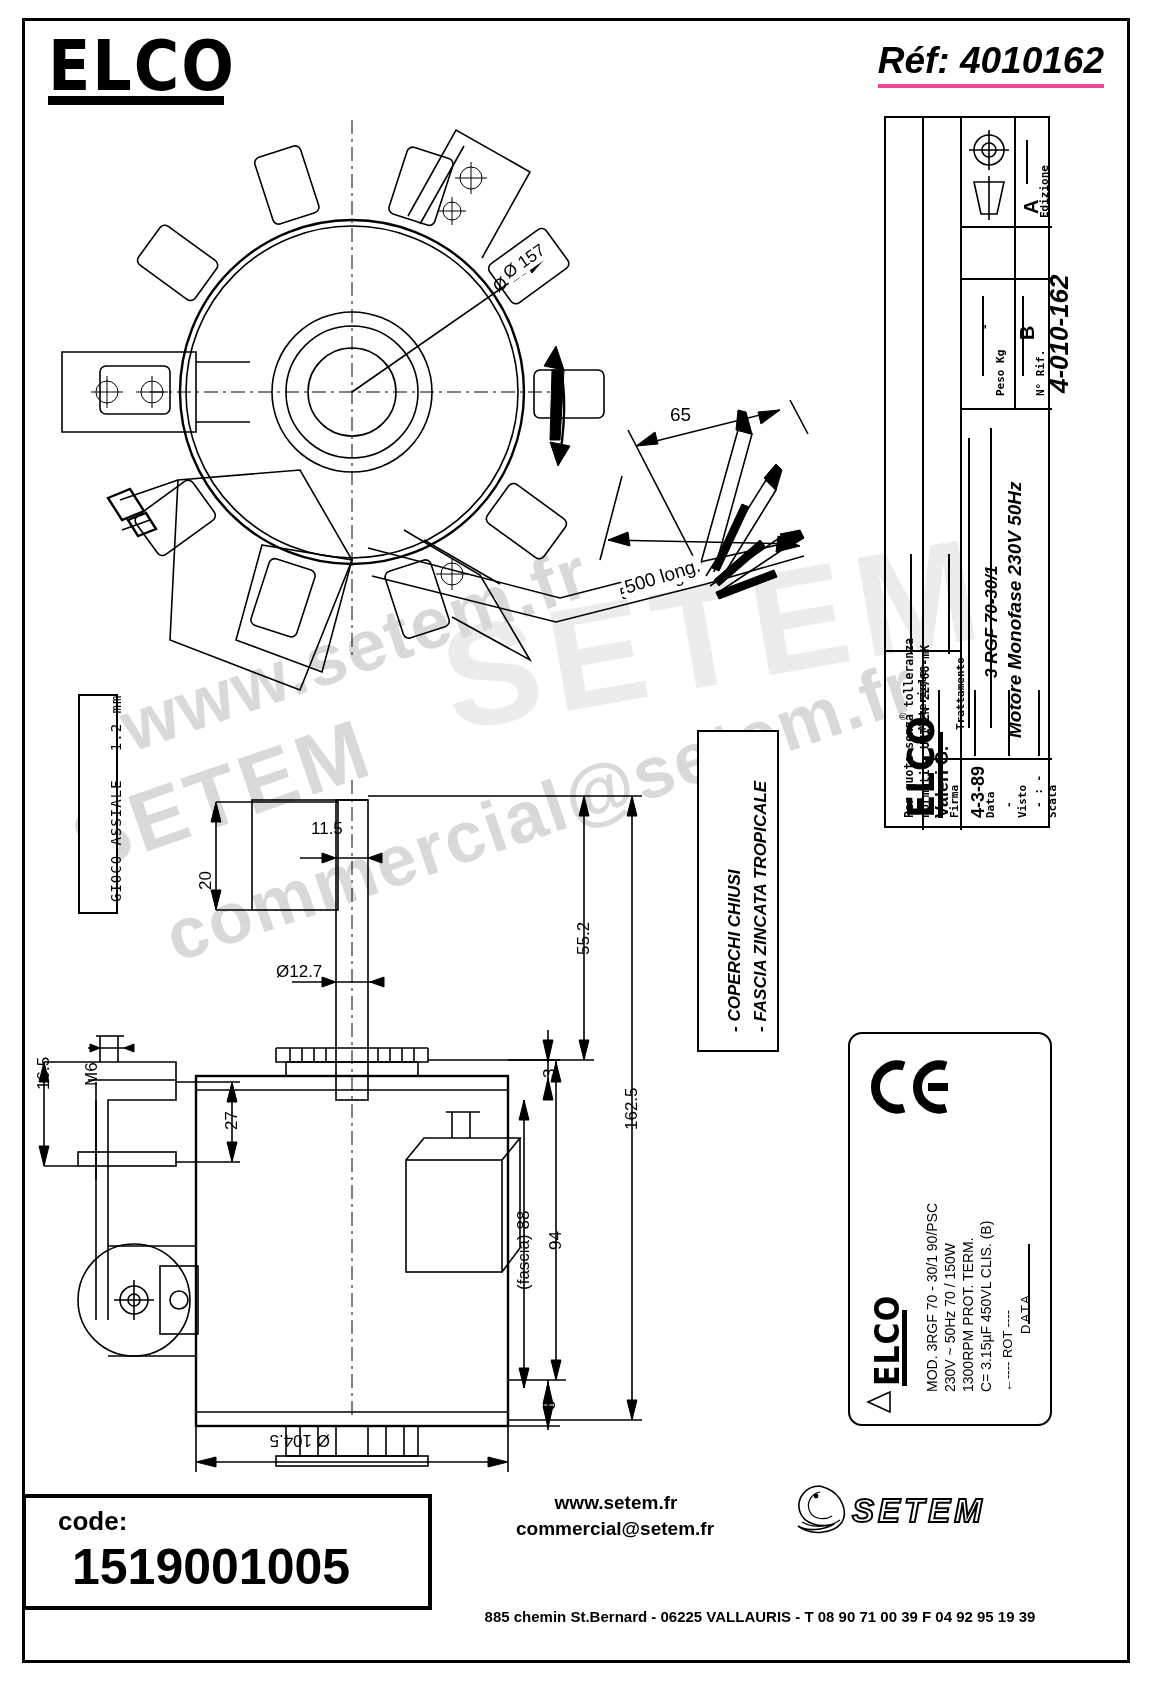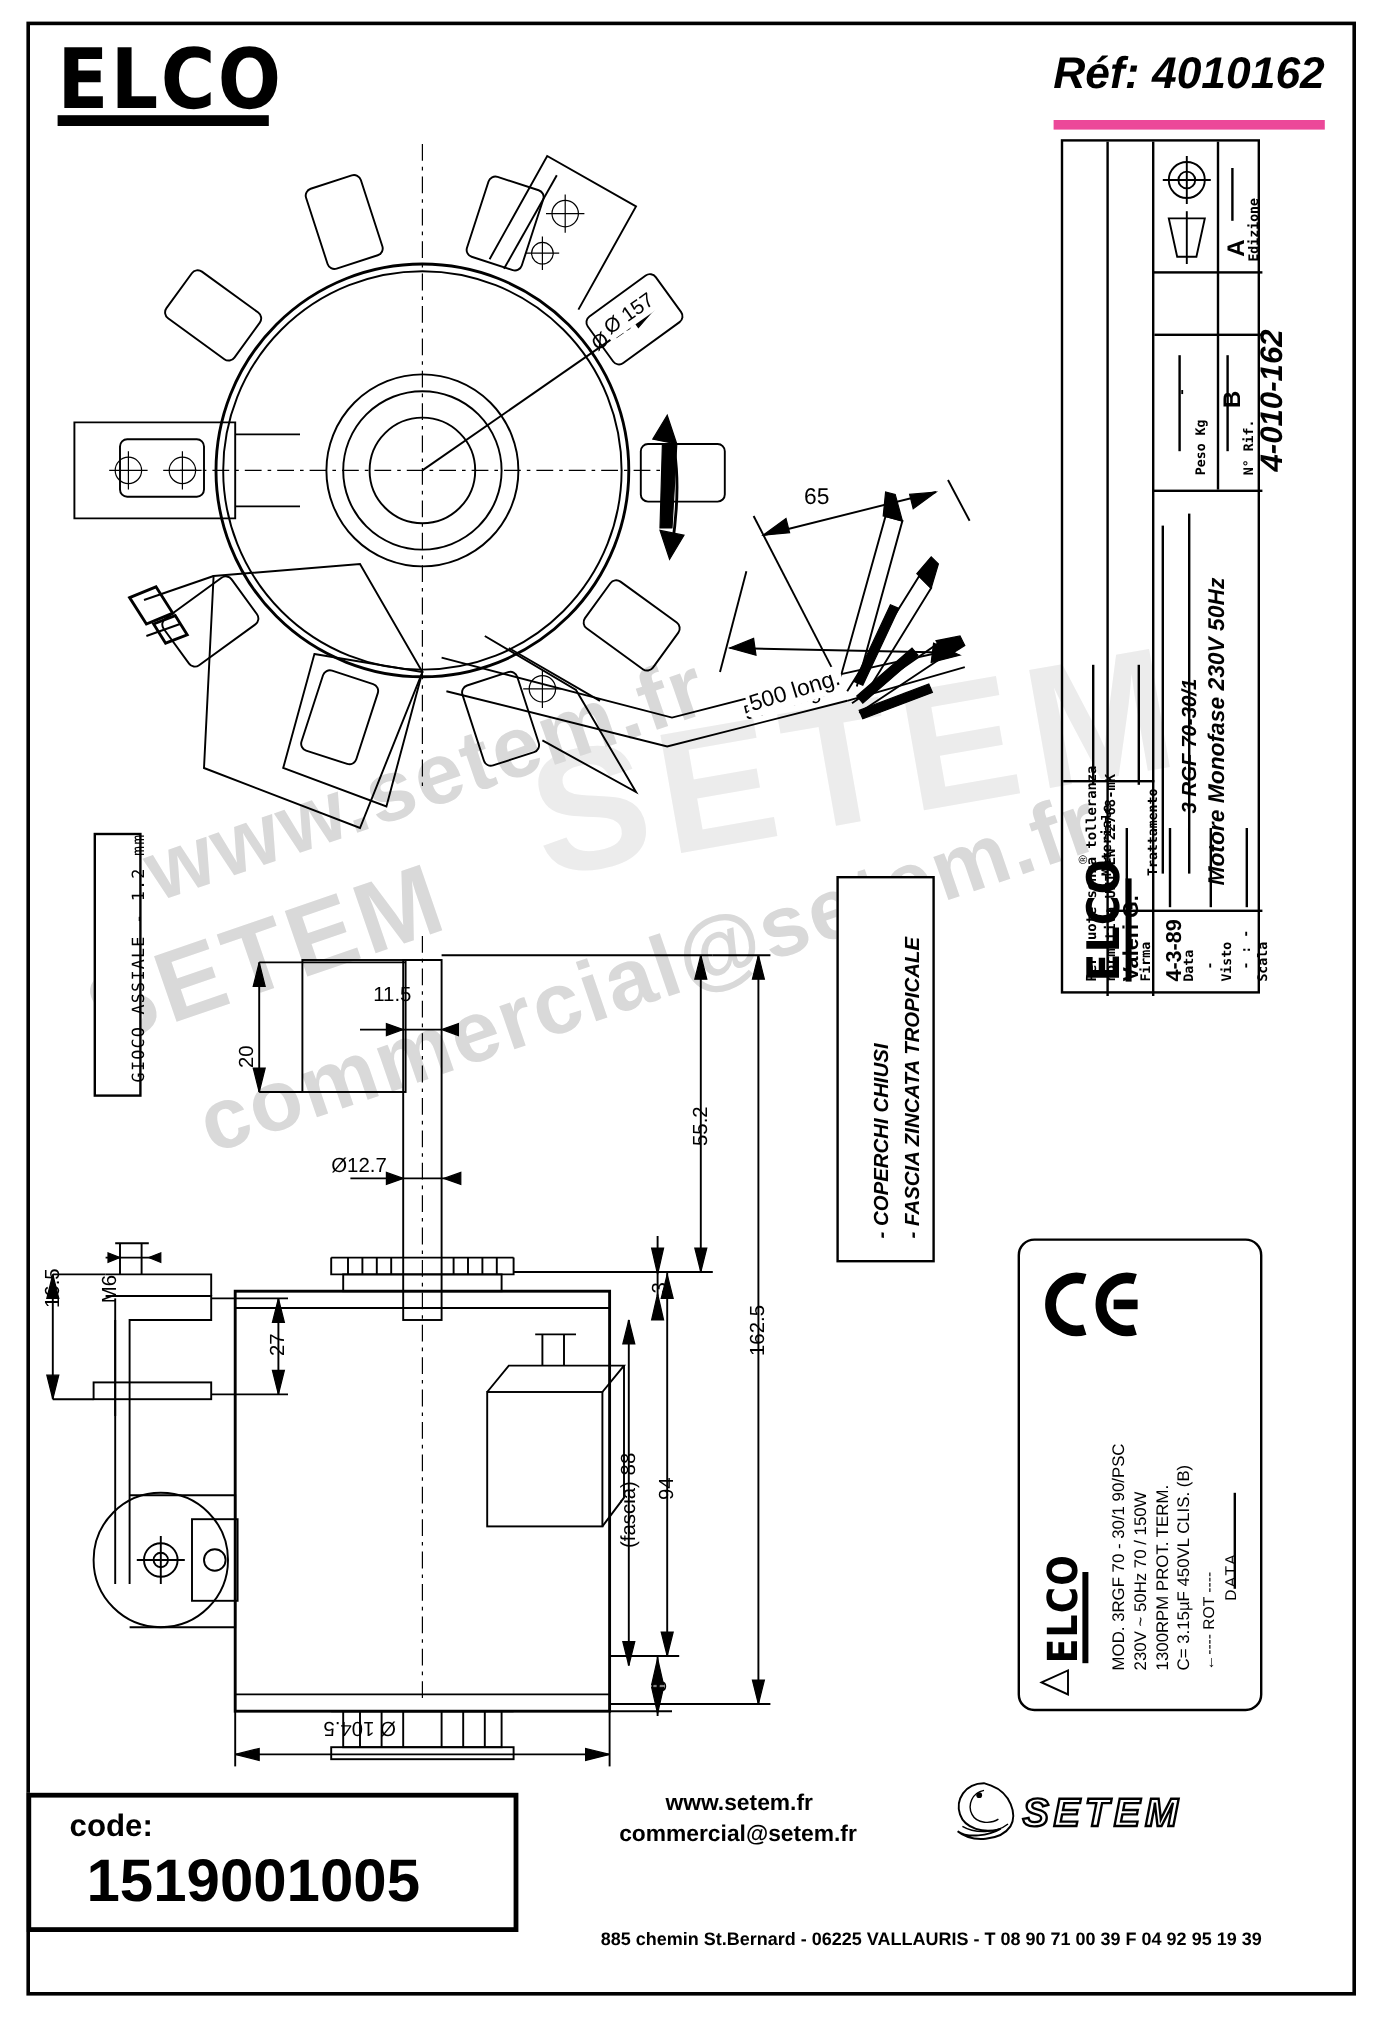--- a/index.html
+++ b/index.html
@@ -21,21 +21,21 @@
   }
   .elco-word{
     font-family:"DejaVu Sans",sans-serif;font-weight:bold;
     font-size:62px;line-height:62px;letter-spacing:2px;
     transform:scaleY(1.12);transform-origin:left top;
   }
   .elco-bar{height:9px;background:#000;margin-top:2px;}
 
   .ref{
     font-style:italic;font-weight:bold;font-size:37px;
-    border-bottom:8px solid #ec4899;padding-bottom:18px;
+    border-bottom:4px solid #ec4899;padding-bottom:2px;
   }
 
   
   svg{position:absolute;overflow:visible;}
   .s{fill:none;stroke:#000;stroke-width:1.6;}
   .s2{fill:none;stroke:#000;stroke-width:2.4;}
   .sthin{fill:none;stroke:#000;stroke-width:1;}
   .dash{fill:none;stroke:#000;stroke-width:1;stroke-dasharray:14 5 3 5;}
   .fillblk{fill:#000;stroke:#000;stroke-width:1;}
 
@@ -537,15 +537,15 @@
     <svg style="position:relative;left:0;top:0;" width="60" height="56">
       <path d="M30,4 C14,4 6,18 10,30 C14,42 30,46 44,42 C34,48 16,50 8,44
                C20,54 44,52 52,40 C58,30 52,12 36,6 Z" fill="none" stroke="#000" stroke-width="1.6"></path>
       <path d="M30,10 C20,12 16,22 20,30 C24,38 36,38 42,34" fill="none" stroke="#000" stroke-width="1.2"></path>
       <ellipse cx="26" cy="14" rx="2.4" ry="2.4" fill="#000"></ellipse>
       <path d="M12,40 C22,46 40,46 50,38" fill="none" stroke="#000" stroke-width="1.2"></path>
     </svg>
     <div class="setem-word" style="position:absolute;left:62px;top:10px;">SETEM</div>
   </div>
 
-  <div class="txt ftaddr" style="left:456px;top:1608px;width:640px;text-align:center;">885 chemin St.Bernard  -  06225 VALLAURIS  -  T 08 90 71 00 39   F 04 92 95 19 39</div>
+  <div class="txt ftaddr" style="left:440px;top:1608px;width:640px;text-align:center;">885 chemin St.Bernard  -  06225 VALLAURIS  -  T 08 90 71 00 39   F 04 92 95 19 39</div>
 
 </div>
 
 </body></html>

